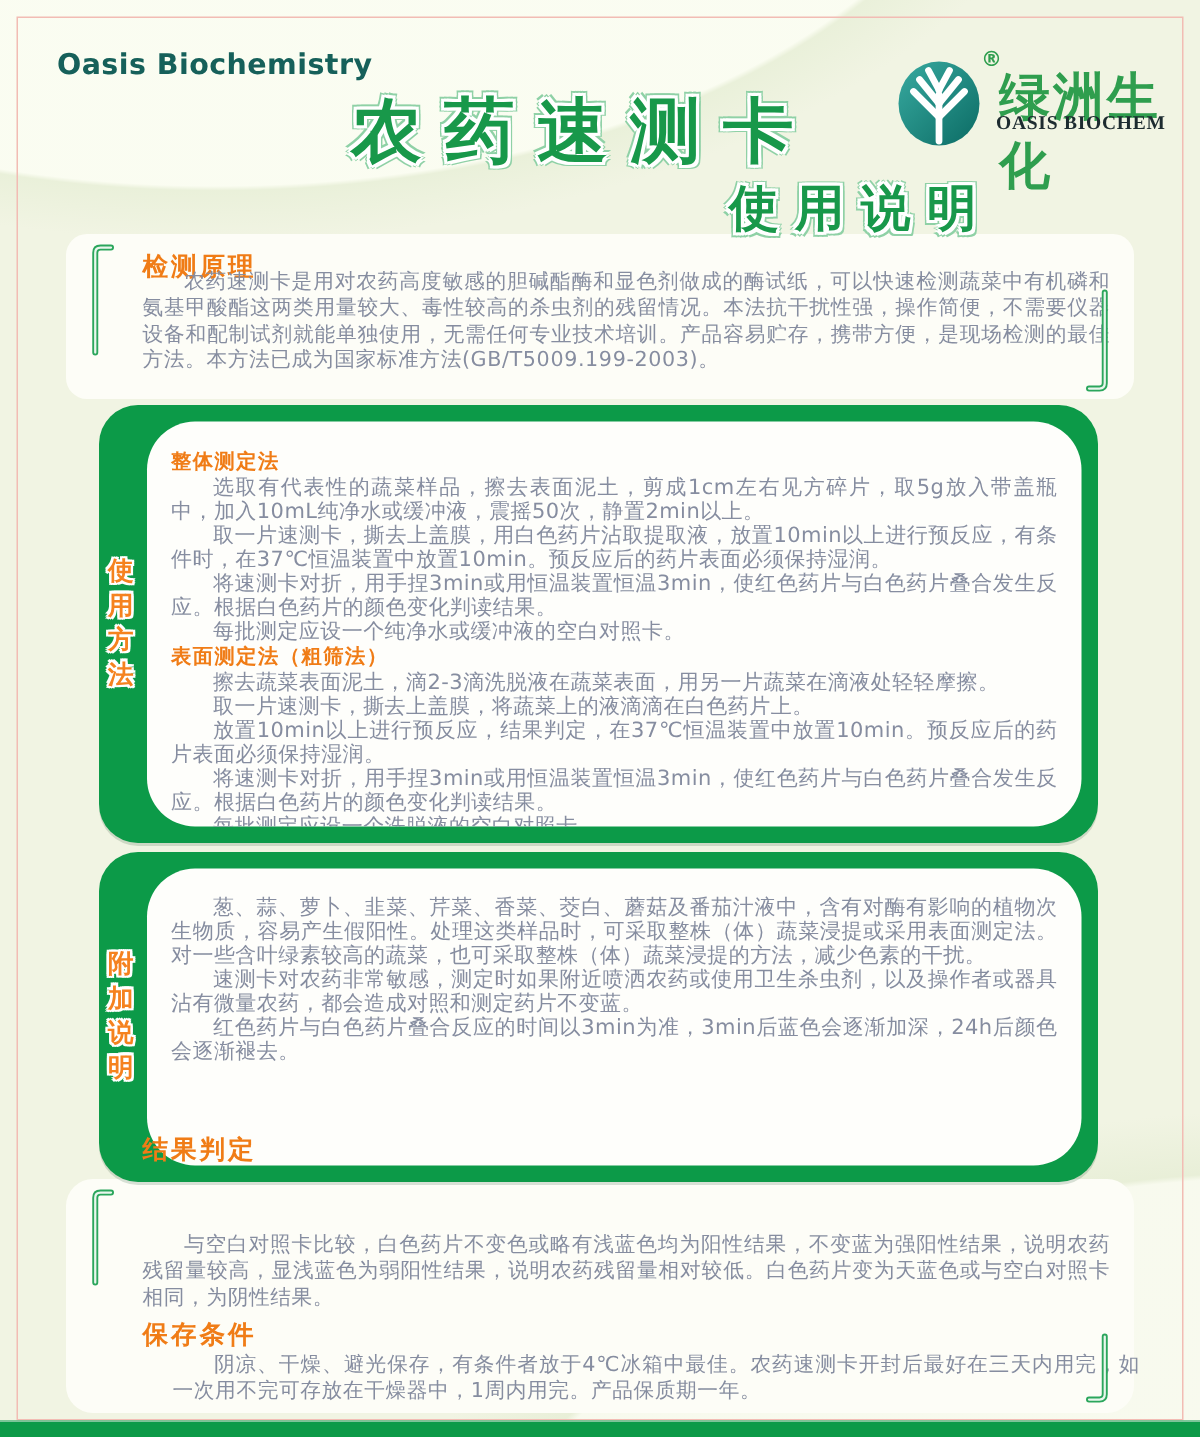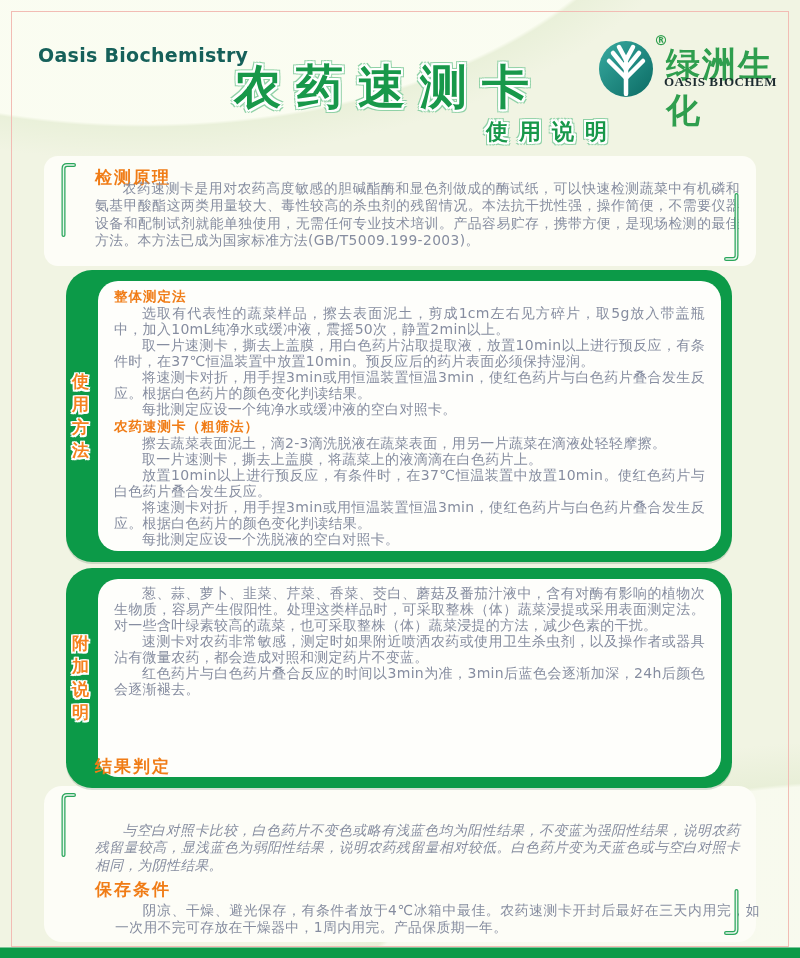--- a/index.html
+++ b/index.html
@@ -9,32 +9,32 @@
     background:
       radial-gradient(ellipse 920px 520px at 18% -18%, rgba(251,253,242,.95) 57%, rgba(233,240,217,.9) 57.6%, rgba(233,240,217,0) 64%),
       radial-gradient(ellipse 1050px 640px at 108% 118%, rgba(249,251,240,.85) 54%, rgba(231,238,214,.85) 54.6%, rgba(231,238,214,0) 61%),
       #f1f4e3;
   }
   .pink-border{position:absolute;inset:11px;border:1px solid #f2bcb4;pointer-events:none;}
   .white-slab{position:absolute;background:#fdfdf7;border-radius:14px;}
   .slab-principle{left:44px;top:156px;width:712px;height:110px;}
   .slab-bottom{left:44px;top:786px;width:712px;height:156px;border-radius:18px;}
 
-  .brand{position:absolute;left:38px;top:44px;font-size:19px;font-weight:bold;color:#16605a;letter-spacing:.3px;}
+  .brand{position:absolute;left:38px;top:32px;font-size:19px;font-weight:bold;color:#16605a;letter-spacing:.3px;}
 
   .bubble{
     font-weight:bold;color:#18984a;white-space:nowrap;
     text-shadow:
       -2px -2px 0 #fff, 2px -2px 0 #fff, -2px 2px 0 #fff, 2px 2px 0 #fff,
       -2px 0 0 #fff, 2px 0 0 #fff, 0 -2px 0 #fff, 0 2px 0 #fff,
       -3px -3px 0 #8fd1a6, 3px -3px 0 #8fd1a6, -3px 3px 0 #8fd1a6, 3px 3px 0 #8fd1a6,
       -3px 0 0 #8fd1a6, 3px 0 0 #8fd1a6, 0 -3px 0 #8fd1a6, 0 3px 0 #8fd1a6;
   }
   .main-title{position:absolute;left:234px;top:56px;font-size:47px;letter-spacing:15px;}
-  .sub-title{position:absolute;left:486px;top:117px;font-size:22px;letter-spacing:11px;}
+  .sub-title{position:absolute;left:486px;top:117px;font-size:33px;letter-spacing:11px;}
 
   .logo{position:absolute;left:598px;top:36px;width:180px;height:68px;}
   .logo-mark{position:absolute;left:0;top:2px;}
   .logo-reg{position:absolute;left:56px;top:-4px;font-size:14px;color:#2f9e4e;font-weight:bold;}
   .logo-cn{position:absolute;left:68px;top:6px;font-size:34px;font-weight:bold;color:#2f9e4e;letter-spacing:2px;}
   .logo-en{position:absolute;left:66px;top:38px;font-size:13px;font-weight:bold;color:#1d2b30;
            font-family:"Liberation Serif","DejaVu Serif",serif;letter-spacing:.5px;}
 
   .sec-title{position:absolute;font-size:17px;font-weight:bold;color:#f07c16;letter-spacing:2px;}
   .flow-text{
@@ -49,21 +49,21 @@
   .box-notes{top:568px;height:220px;}
   .side-label{
     position:absolute;left:6px;top:50%;transform:translateY(-50%);
     width:22px;font-size:17px;line-height:23px;font-weight:bold;color:#f5821f;
     text-align:left;word-break:break-all;
     text-shadow:-1.5px -1.5px 0 #fff,1.5px -1.5px 0 #fff,-1.5px 1.5px 0 #fff,1.5px 1.5px 0 #fff,
                 -1.5px 0 0 #fff,1.5px 0 0 #fff,0 -1.5px 0 #fff,0 1.5px 0 #fff;
   }
   .panel{
     position:absolute;left:32px;top:11px;right:11px;bottom:11px;
-    background:#fefefb;border-radius:20px;padding:6px 16px 4px;box-sizing:border-box;overflow:hidden;
+    background:#fefefb;border-radius:32px;padding:18px 16px 4px;box-sizing:border-box;overflow:hidden;
   }
   .panel h4{margin:1px 0 1px;font-size:13.5px;line-height:16px;color:#f07c16;letter-spacing:1px;}
   .panel p{margin:0;font-size:14px;line-height:16px;letter-spacing:.3px;color:#868da0;
            text-align:justify;text-indent:2em;}
 
   .bottom-bar{position:absolute;left:0;bottom:0;width:800px;height:10px;background:#0c9a48;
               border-top:1px solid #7cc59a;}
 </style>
 </head>
 <body>
@@ -115,44 +115,44 @@
   </svg>
 
   <div class="greenbox box-usage">
     <div class="side-label">使用方法</div>
     <div class="panel">
       <h4>整体测定法</h4>
       <p>选取有代表性的蔬菜样品，擦去表面泥土，剪成1cm左右见方碎片，取5g放入带盖瓶中，加入10mL纯净水或缓冲液，震摇50次，静置2min以上。</p>
       <p>取一片速测卡，撕去上盖膜，用白色药片沾取提取液，放置10min以上进行预反应，有条件时，在37℃恒温装置中放置10min。预反应后的药片表面必须保持湿润。</p>
       <p>将速测卡对折，用手捏3min或用恒温装置恒温3min，使红色药片与白色药片叠合发生反应。根据白色药片的颜色变化判读结果。</p>
       <p>每批测定应设一个纯净水或缓冲液的空白对照卡。</p>
-      <h4>农药速测卡（粗筛法）</h4>
+      <h4>表面测定法（粗筛法）</h4>
       <p>擦去蔬菜表面泥土，滴2-3滴洗脱液在蔬菜表面，用另一片蔬菜在滴液处轻轻摩擦。</p>
       <p>取一片速测卡，撕去上盖膜，将蔬菜上的液滴滴在白色药片上。</p>
-      <p>放置10min以上进行预反应，有条件时，在37℃恒温装置中放置10min。使红色药片与白色药片叠合发生反应。</p>
+      <p>放置10min以上进行预反应，结果判定，在37℃恒温装置中放置10min。预反应后的药片表面必须保持湿润。</p>
       <p>将速测卡对折，用手捏3min或用恒温装置恒温3min，使红色药片与白色药片叠合发生反应。根据白色药片的颜色变化判读结果。</p>
       <p>每批测定应设一个洗脱液的空白对照卡。</p>
     </div>
   </div>
 
   <div class="greenbox box-notes">
     <div class="side-label">附加说明</div>
     <div class="panel">
       <p>葱、蒜、萝卜、韭菜、芹菜、香菜、茭白、蘑菇及番茄汁液中，含有对酶有影响的植物次生物质，容易产生假阳性。处理这类样品时，可采取整株（体）蔬菜浸提或采用表面测定法。对一些含叶绿素较高的蔬菜，也可采取整株（体）蔬菜浸提的方法，减少色素的干扰。</p>
       <p>速测卡对农药非常敏感，测定时如果附近喷洒农药或使用卫生杀虫剂，以及操作者或器具沾有微量农药，都会造成对照和测定药片不变蓝。</p>
       <p>红色药片与白色药片叠合反应的时间以3min为准，3min后蓝色会逐渐加深，24h后颜色会逐渐褪去。</p>
     </div>
   </div>
 
   <svg class="bracket" style="left:60px;top:792px;" width="16" height="66" viewBox="0 0 16 66">
     <path d="M14 3 H7 Q3.5 3 3.5 6.5 V63" fill="none" stroke="#2ba65c" stroke-width="4" stroke-linecap="round" stroke-linejoin="round"></path>
     <path d="M14 3 H7 Q3.5 3 3.5 6.5 V63" fill="none" stroke="#e9f6ed" stroke-width="1.5" stroke-linecap="round"></path>
   </svg>
   <div class="sec-title" style="left:95px;top:755px;">结果判定</div>
-  <p class="flow-text" style="left:95px;top:822px;width:645px;font-style:italic;">与空白对照卡比较，白色药片不变色或略有浅蓝色均为阳性结果，不变蓝为强阳性结果，说明农药残留量较高，显浅蓝色为弱阳性结果，说明农药残留量相对较低。白色药片变为天蓝色或与空白对照卡相同，为阴性结果。</p>
+  <p class="flow-text" style="left:95px;top:822px;width:645px;">与空白对照卡比较，白色药片不变色或略有浅蓝色均为阳性结果，不变蓝为强阳性结果，说明农药残留量较高，显浅蓝色为弱阳性结果，说明农药残留量相对较低。白色药片变为天蓝色或与空白对照卡相同，为阴性结果。</p>
 
   <div class="sec-title" style="left:95px;top:878px;">保存条件</div>
   <p class="flow-text" style="left:95px;top:902px;width:645px;margin-left:20px;">阴凉、干燥、避光保存，有条件者放于4℃冰箱中最佳。农药速测卡开封后最好在三天内用完，如一次用不完可存放在干燥器中，1周内用完。产品保质期一年。</p>
   <svg class="bracket" style="left:724px;top:888px;" width="16" height="48" viewBox="0 0 16 48">
     <path d="M2 45 H9 Q12.5 45 12.5 41.5 V3" fill="none" stroke="#2ba65c" stroke-width="4" stroke-linecap="round" stroke-linejoin="round"></path>
     <path d="M2 45 H9 Q12.5 45 12.5 41.5 V3" fill="none" stroke="#e9f6ed" stroke-width="1.5" stroke-linecap="round"></path>
   </svg>
 
   <div class="bottom-bar"></div>
 </div>

